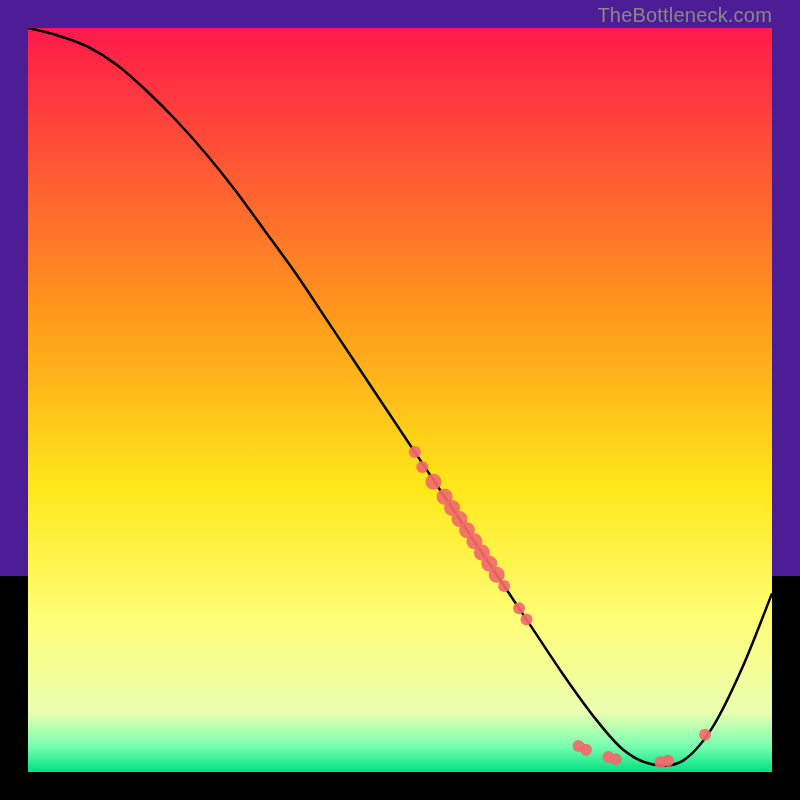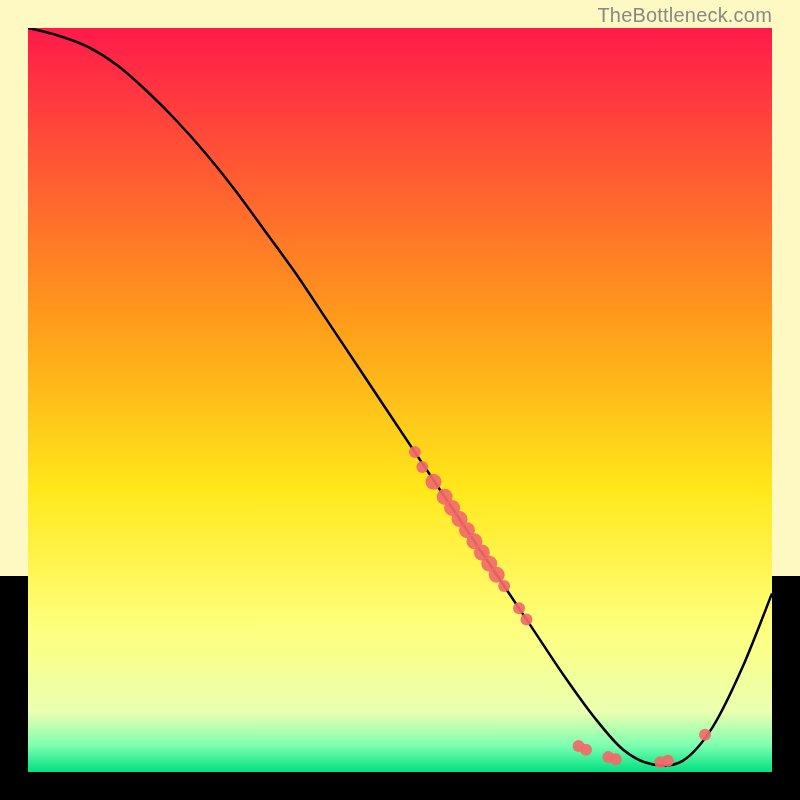--- a/index.html
+++ b/index.html
@@ -10,21 +10,21 @@
     height: 800px;
     position: relative;
     font-family: Arial, sans-serif;
   }
   .frame {
     position: absolute;
     top: 0;
     left: 0;
     width: 800px;
     height: 576px;
-    background: #fef9c3;
+    background: #4c1d95;
   }
   .plot-area {
     position: absolute;
     top: 28px;
     left: 28px;
     width: 744px;
     height: 744px;
     overflow: hidden;
   }
   .watermark {

